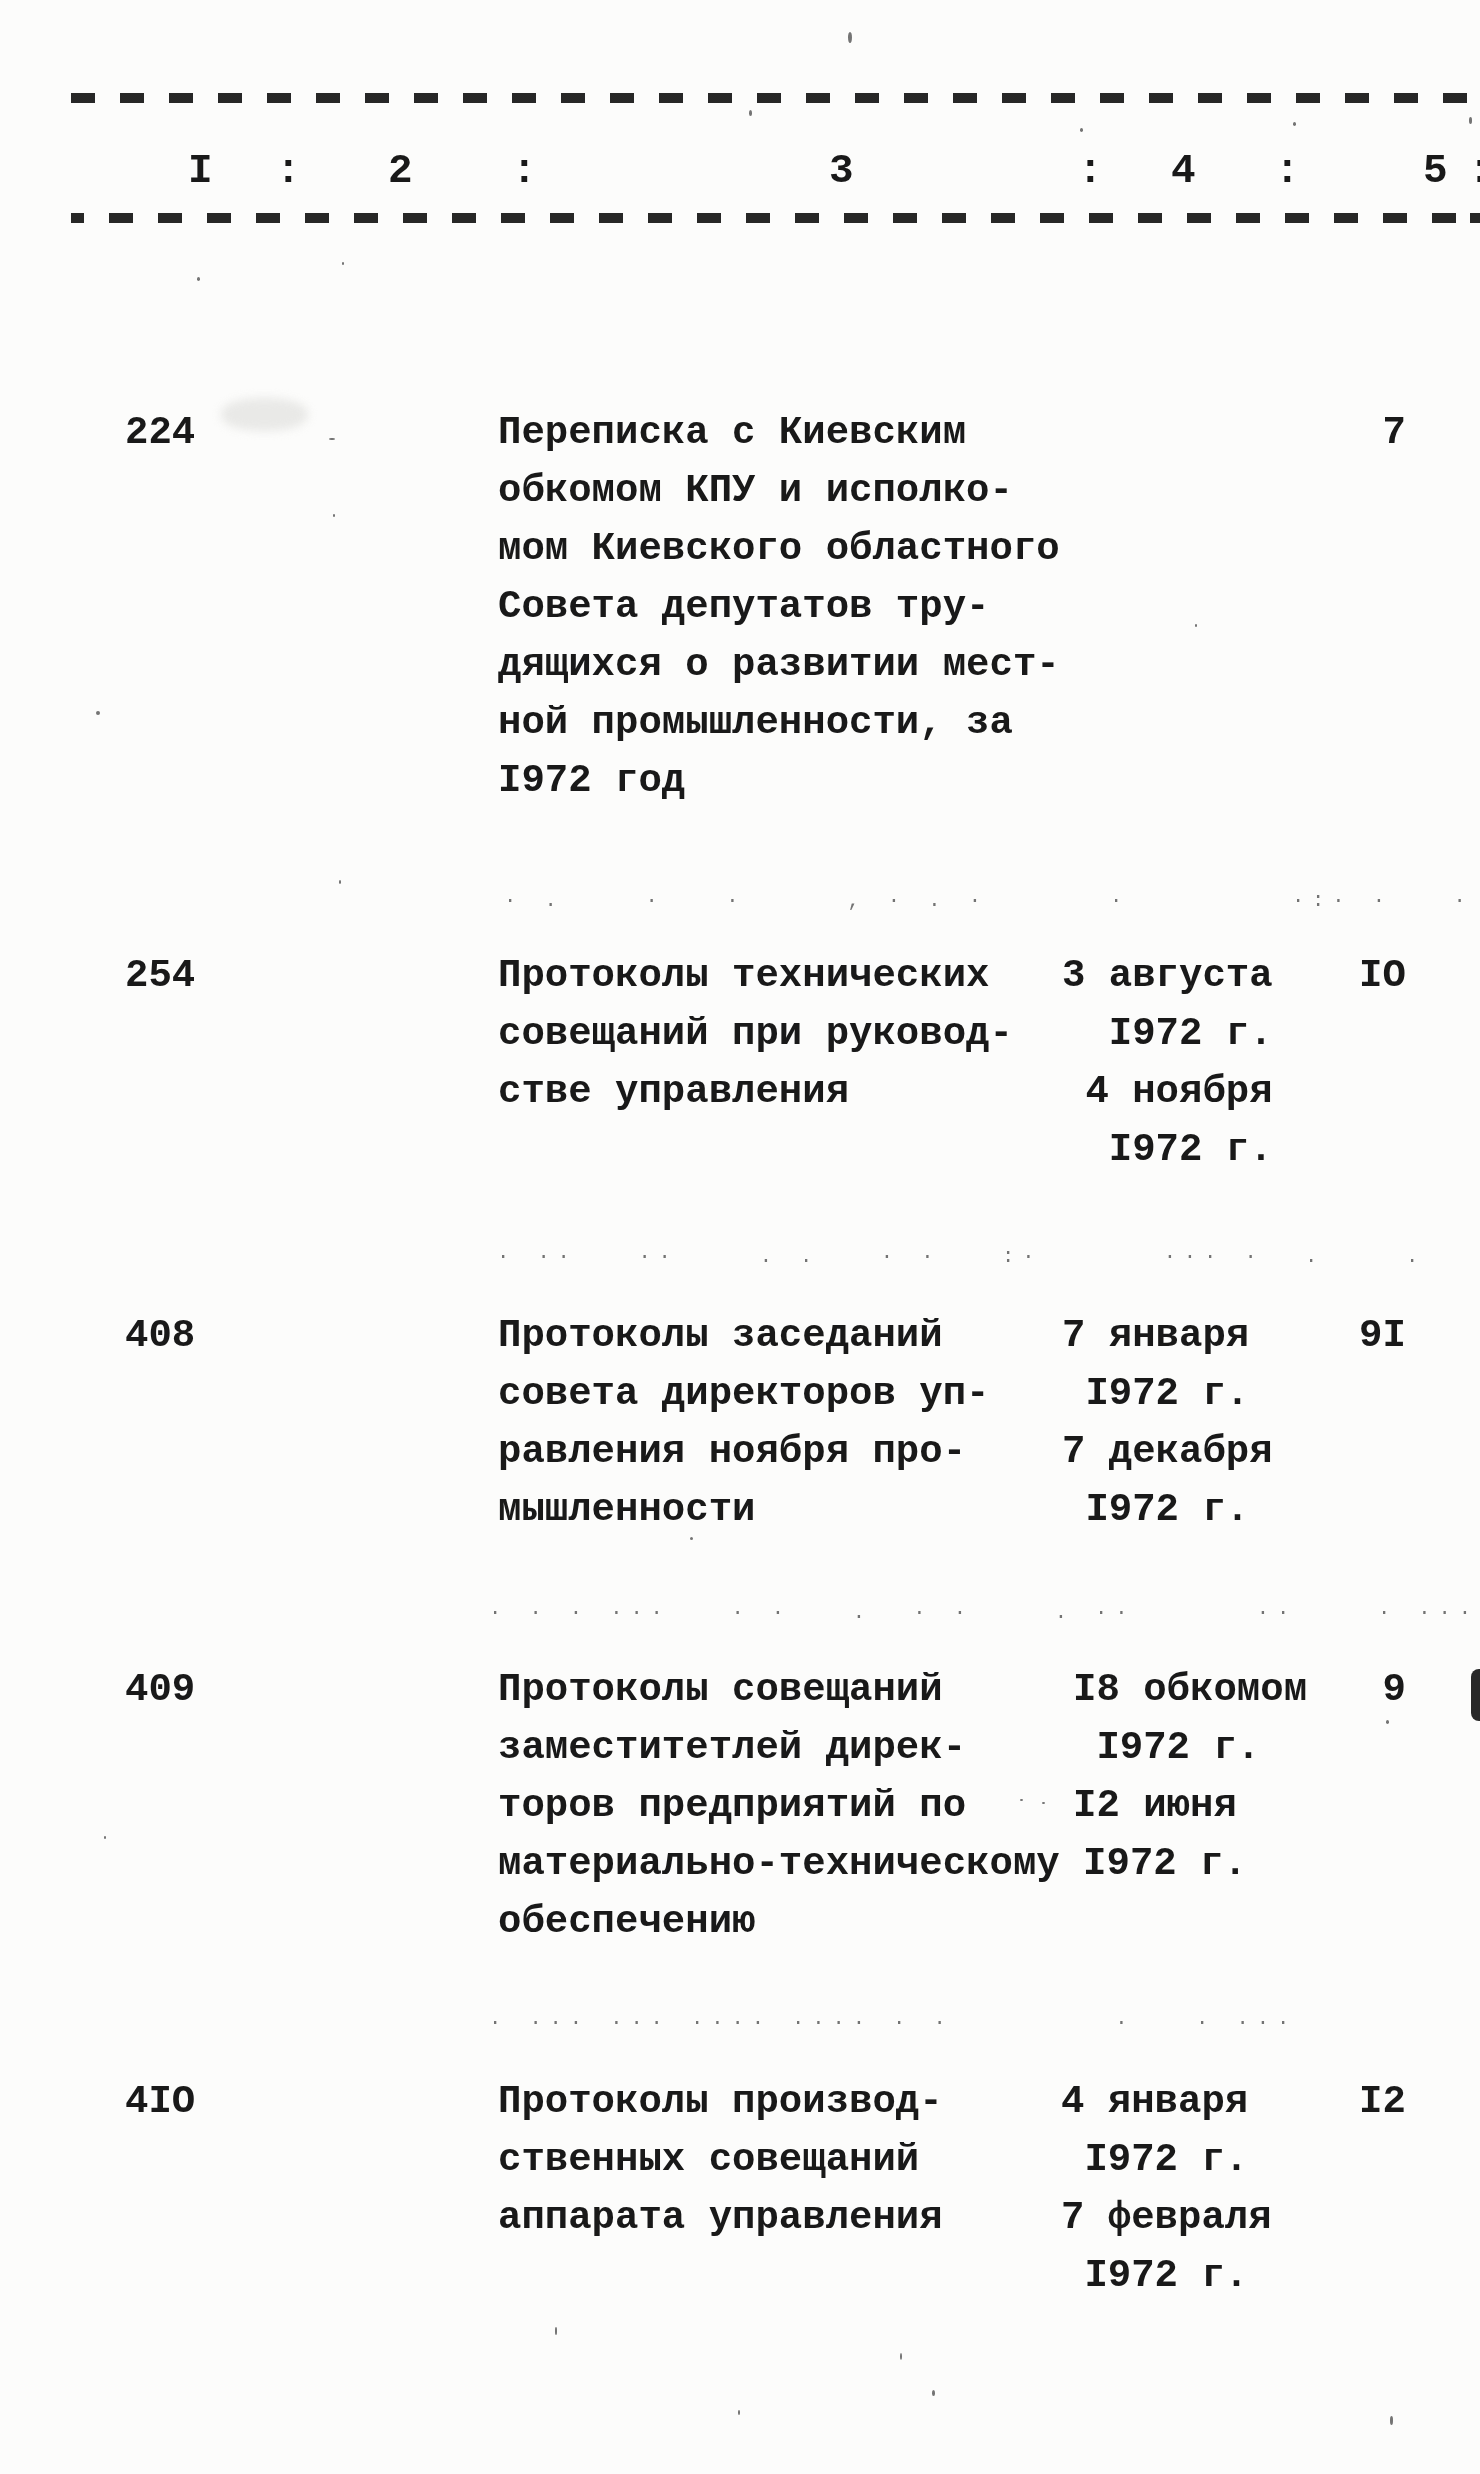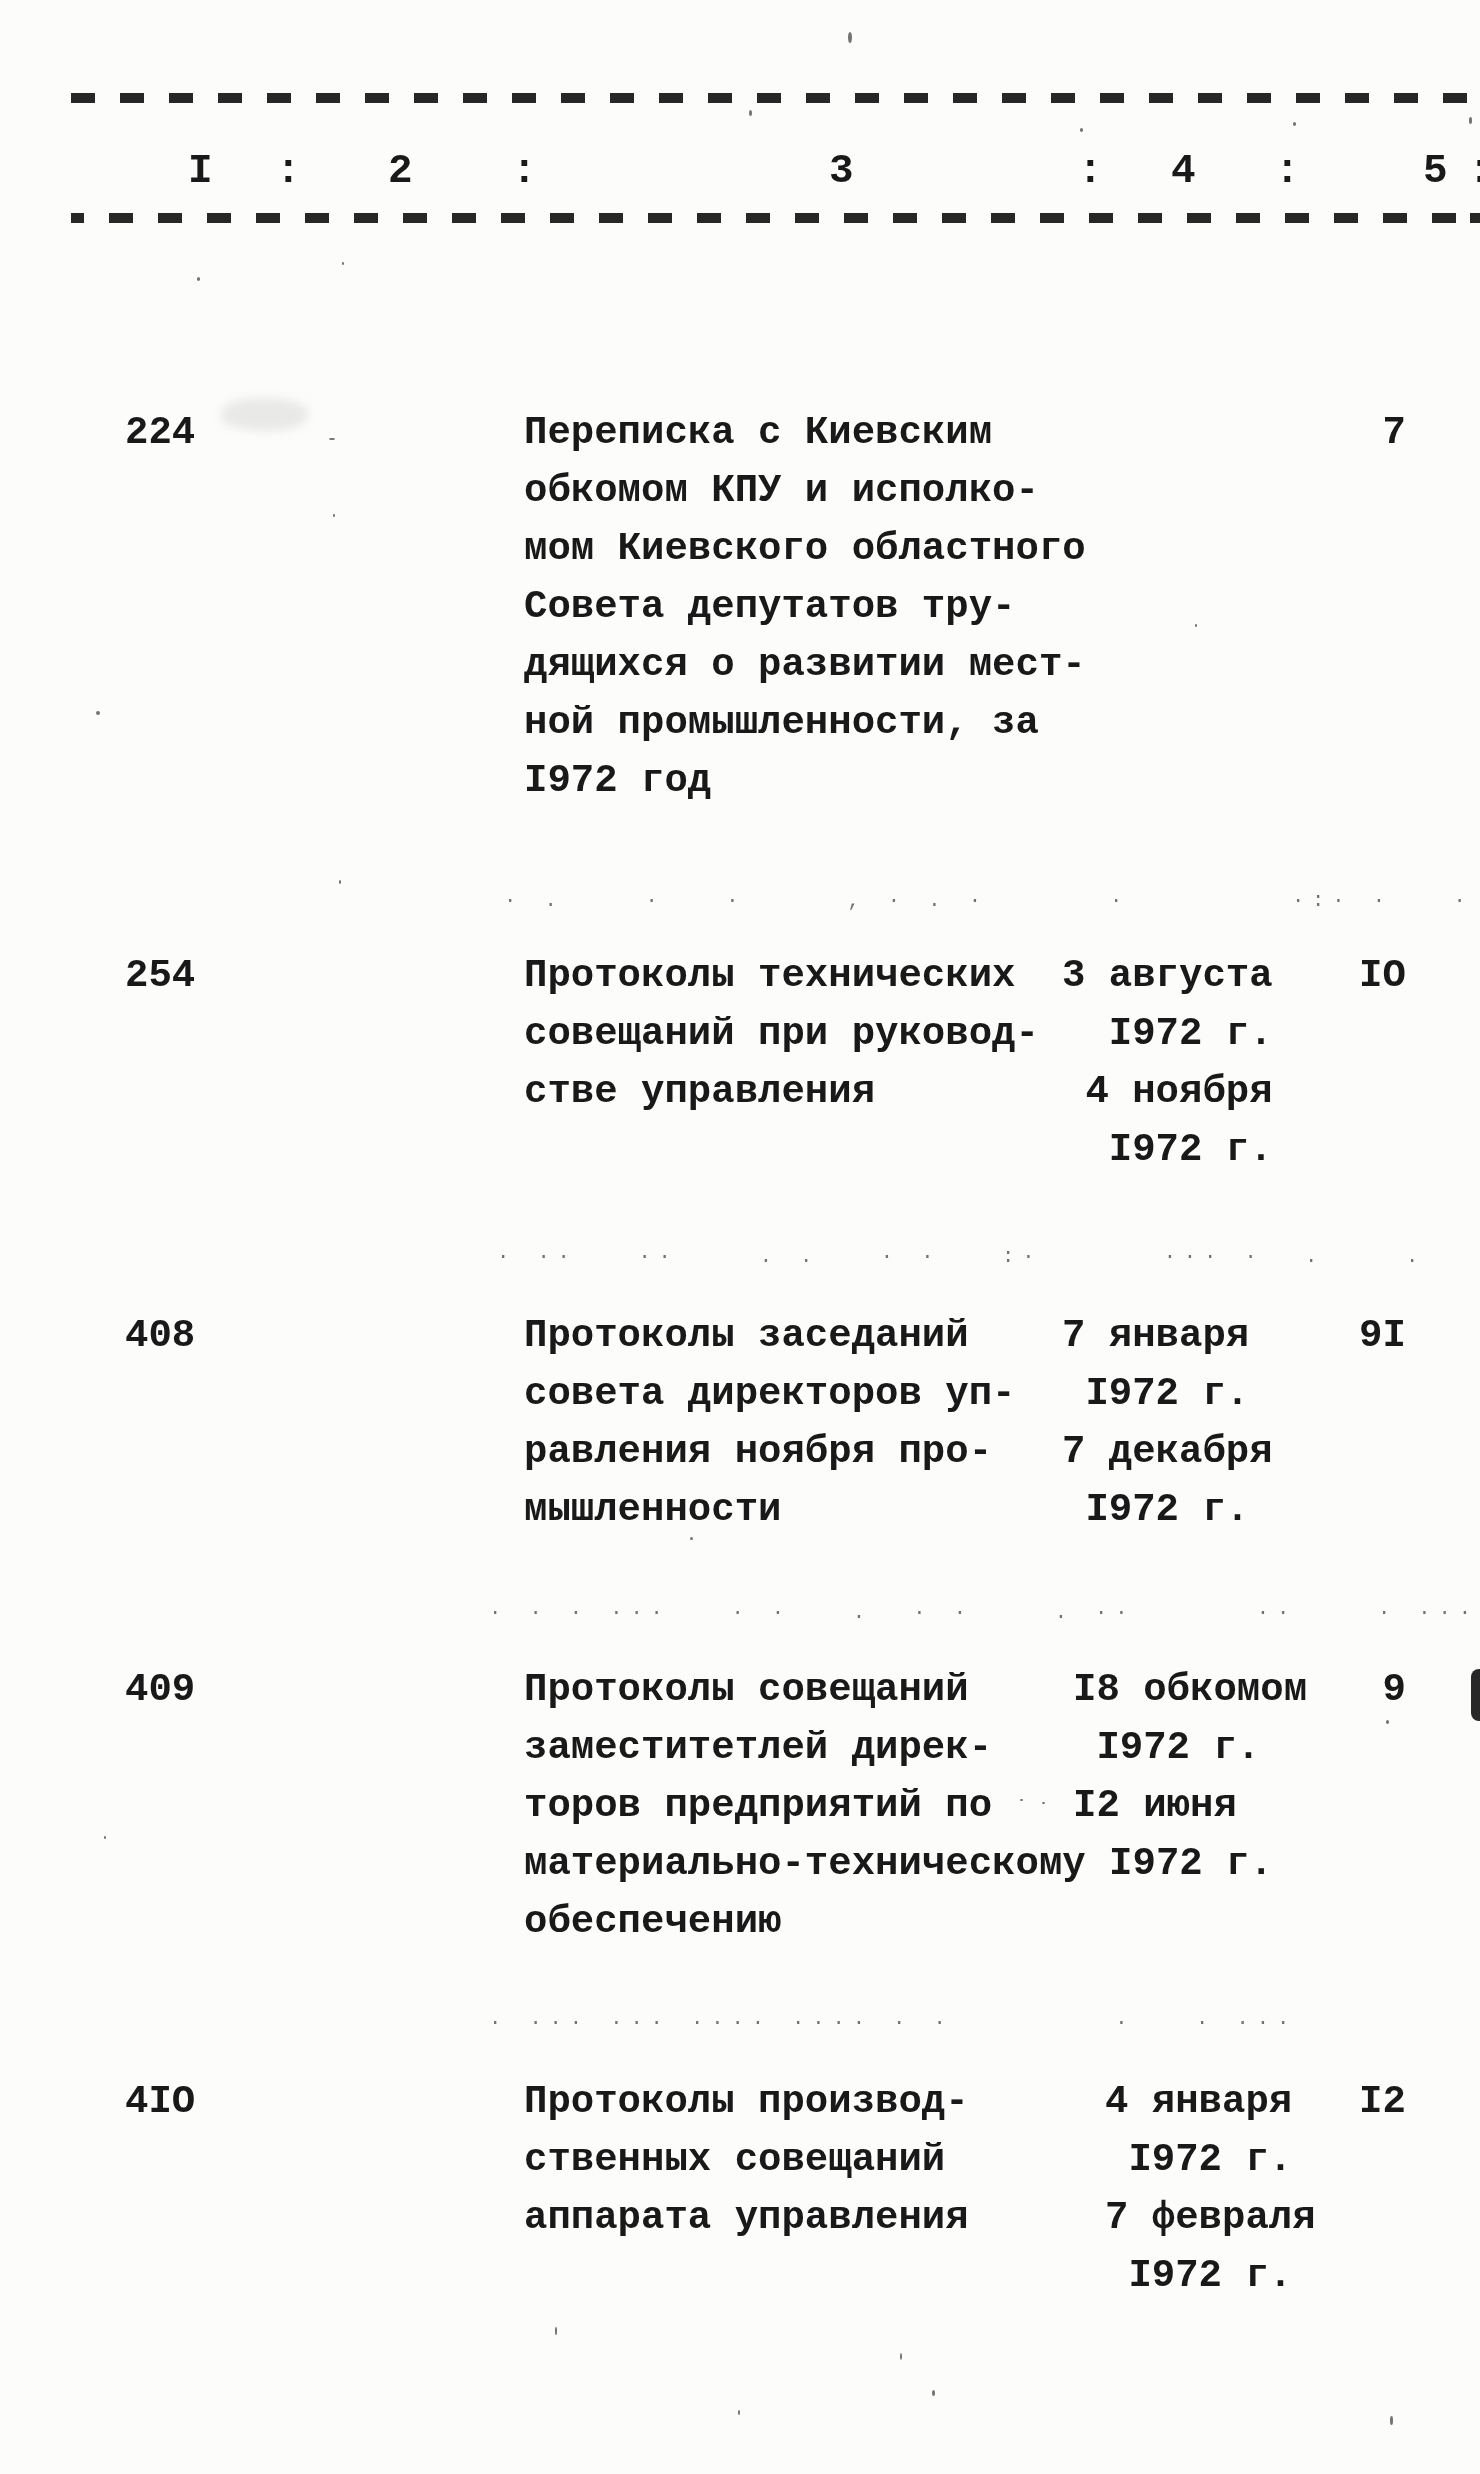--- a/index.html
+++ b/index.html
@@ -23,21 +23,21 @@
   .dashrow.first{top:93px;}
   
   .hcol{
     position:absolute;top:148px;
     font-size:41px;line-height:47px;
     white-space:pre;
   }
   
   .entry{position:absolute;left:0;width:1481px;font-size:39px;line-height:58px;}
   .entry .num{position:absolute;left:125px;top:0;white-space:pre;}
-  .entry .desc{position:absolute;left:524px;top:0;white-space:pre;}
+  .entry .desc{position:absolute;left:498px;top:0;white-space:pre;}
   .entry .dates{position:absolute;left:1062px;top:0;white-space:pre;}
   .entry .count{position:absolute;left:1359px;top:0;white-space:pre;}
   
   .seprow{
     position:absolute;
     font-size:20.5px;line-height:23.6px;letter-spacing:7.9px;
     color:#3a3a3a;opacity:.7;white-space:pre;
     font-weight:normal;
   }
   
@@ -133,21 +133,21 @@
   <div class="count"> 9</div>
 </section>
 
 <div class="seprow" style="left:489px;top:2011px">· ··· ··· ···· ···· · ·        ·   · ···</div>
 
 <section class="entry" style="top:2073px">
   <div class="num">4IO</div>
   <div class="desc">Протоколы производ-
 ственных совещаний
 аппарата управления</div>
-  <div class="dates" style="left:1105px">4 января
+  <div class="dates" style="left:1061px">4 января
  I972 г.
 7 февраля
  I972 г.</div>
   <div class="count">I2</div>
 </section>
 
 <span class="edgemark"></span>
 <i class="smudge" style="left:221px;top:398px;width:87px;height:33px"></i>
 
 <i class="speck" style="left:848px;top:31.5px;width:3.9px;height:11px"></i>

